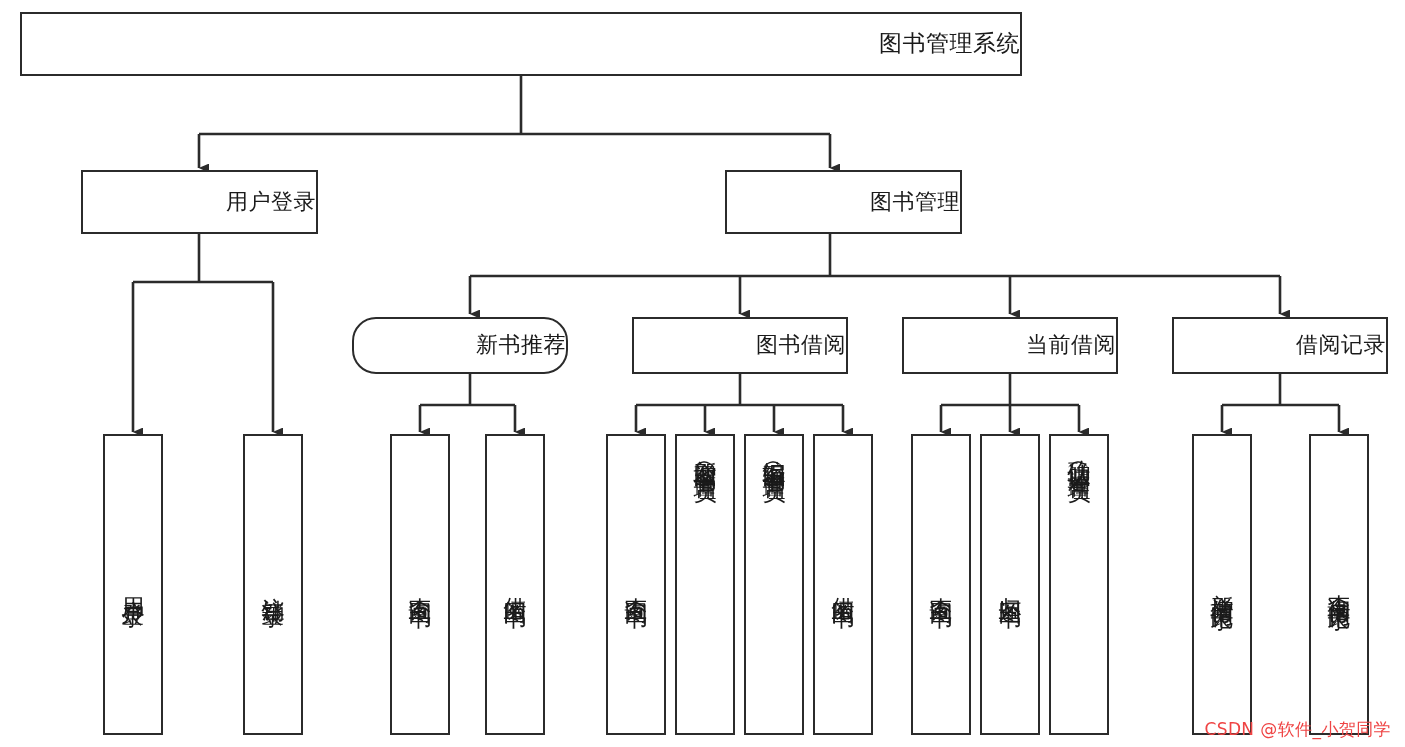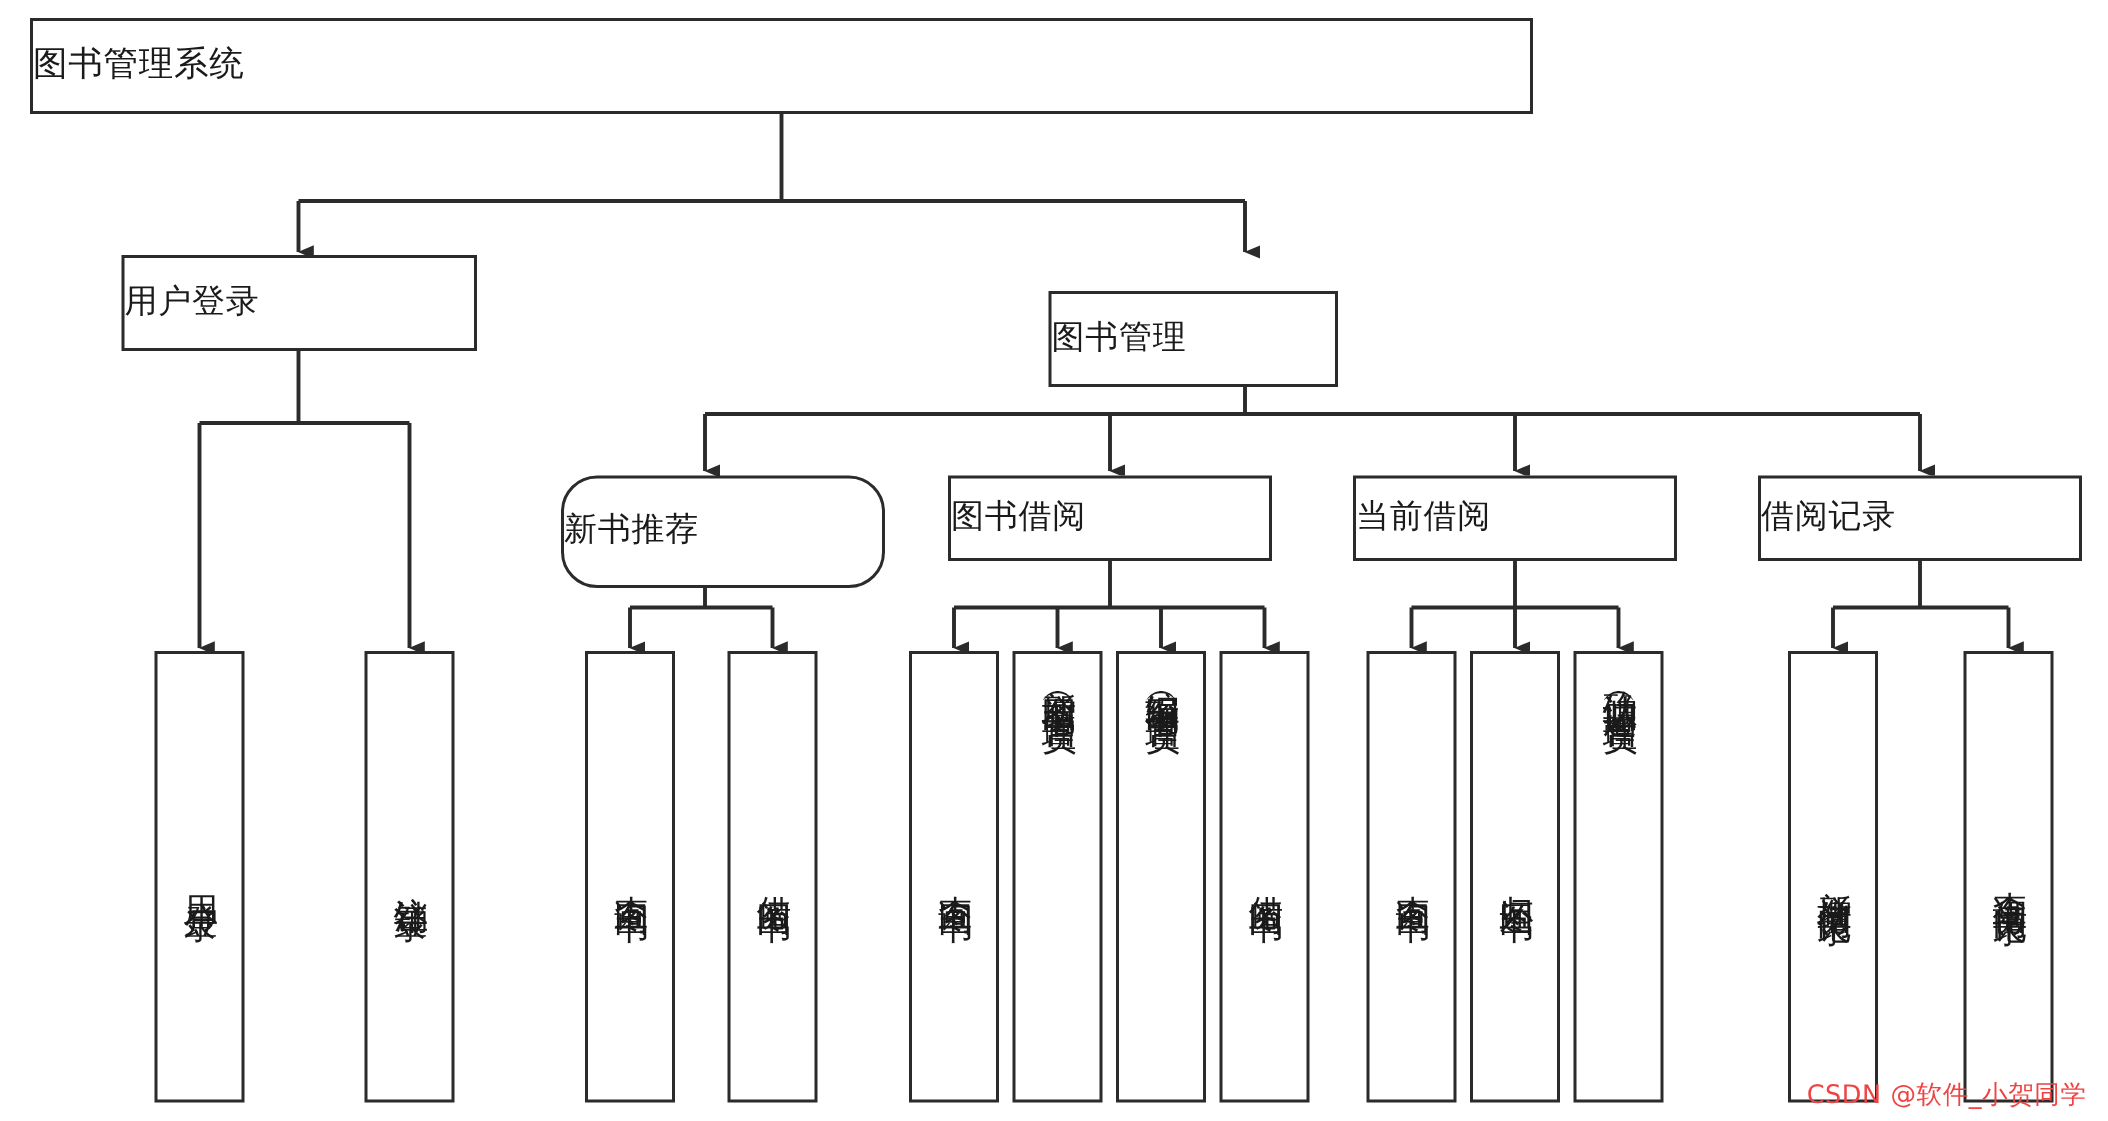--- a/index.html
+++ b/index.html
@@ -24,21 +24,21 @@
     width: 1405px;
     height: 747px;
   }
   .node-box {
     position: absolute;
     box-sizing: border-box;
     background: #ffffff;
     border: 2.2px solid #2b2b2b;
     display: flex;
     align-items: center;
-    justify-content: flex-start;
+    justify-content: flex-end;
     color: #1a1a1a;
   }
   .node-label {
     display: block;
     line-height: 1.12;
     letter-spacing: 0.5px;
     text-align: center;
     white-space: nowrap;
   }
   .node-horizontal .node-label {
@@ -133,25 +133,25 @@
     </g>
   </svg>
 
   <div class="node-box node-horizontal node-root" style="left:20px; top:12px; width:1002px; height:64px;">
     <span class="node-label">图书管理系统</span>
   </div>
 
   <div class="node-box node-horizontal" style="left:81px; top:170px; width:237px; height:64px;">
     <span class="node-label">用户登录</span>
   </div>
-  <div class="node-box node-horizontal" style="left:699px; top:170px; width:193px; height:64px;margin-top:24px;">
+  <div class="node-box node-horizontal" style="left:725px; top:170px; width:237px; height:64px;">
     <span class="node-label">图书管理</span>
   </div>
 
-  <div class="node-box node-horizontal" style="left:374px; top:317px; width:216px; height:75px;border-radius:24px;">
+  <div class="node-box node-horizontal" style="left:352px; top:317px; width:216px; height:57px;border-radius:24px;">
     <span class="node-label">新书推荐</span>
   </div>
   <div class="node-box node-horizontal" style="left:902px; top:317px; width:216px; height:57px;">
     <span class="node-label">当前借阅</span>
   </div>
   <div class="node-box node-horizontal" style="left:632px; top:317px; width:216px; height:57px;">
     <span class="node-label">图书借阅</span>
   </div>
   <div class="node-box node-horizontal" style="left:1172px; top:317px; width:216px; height:57px;">
     <span class="node-label">借阅记录</span>

